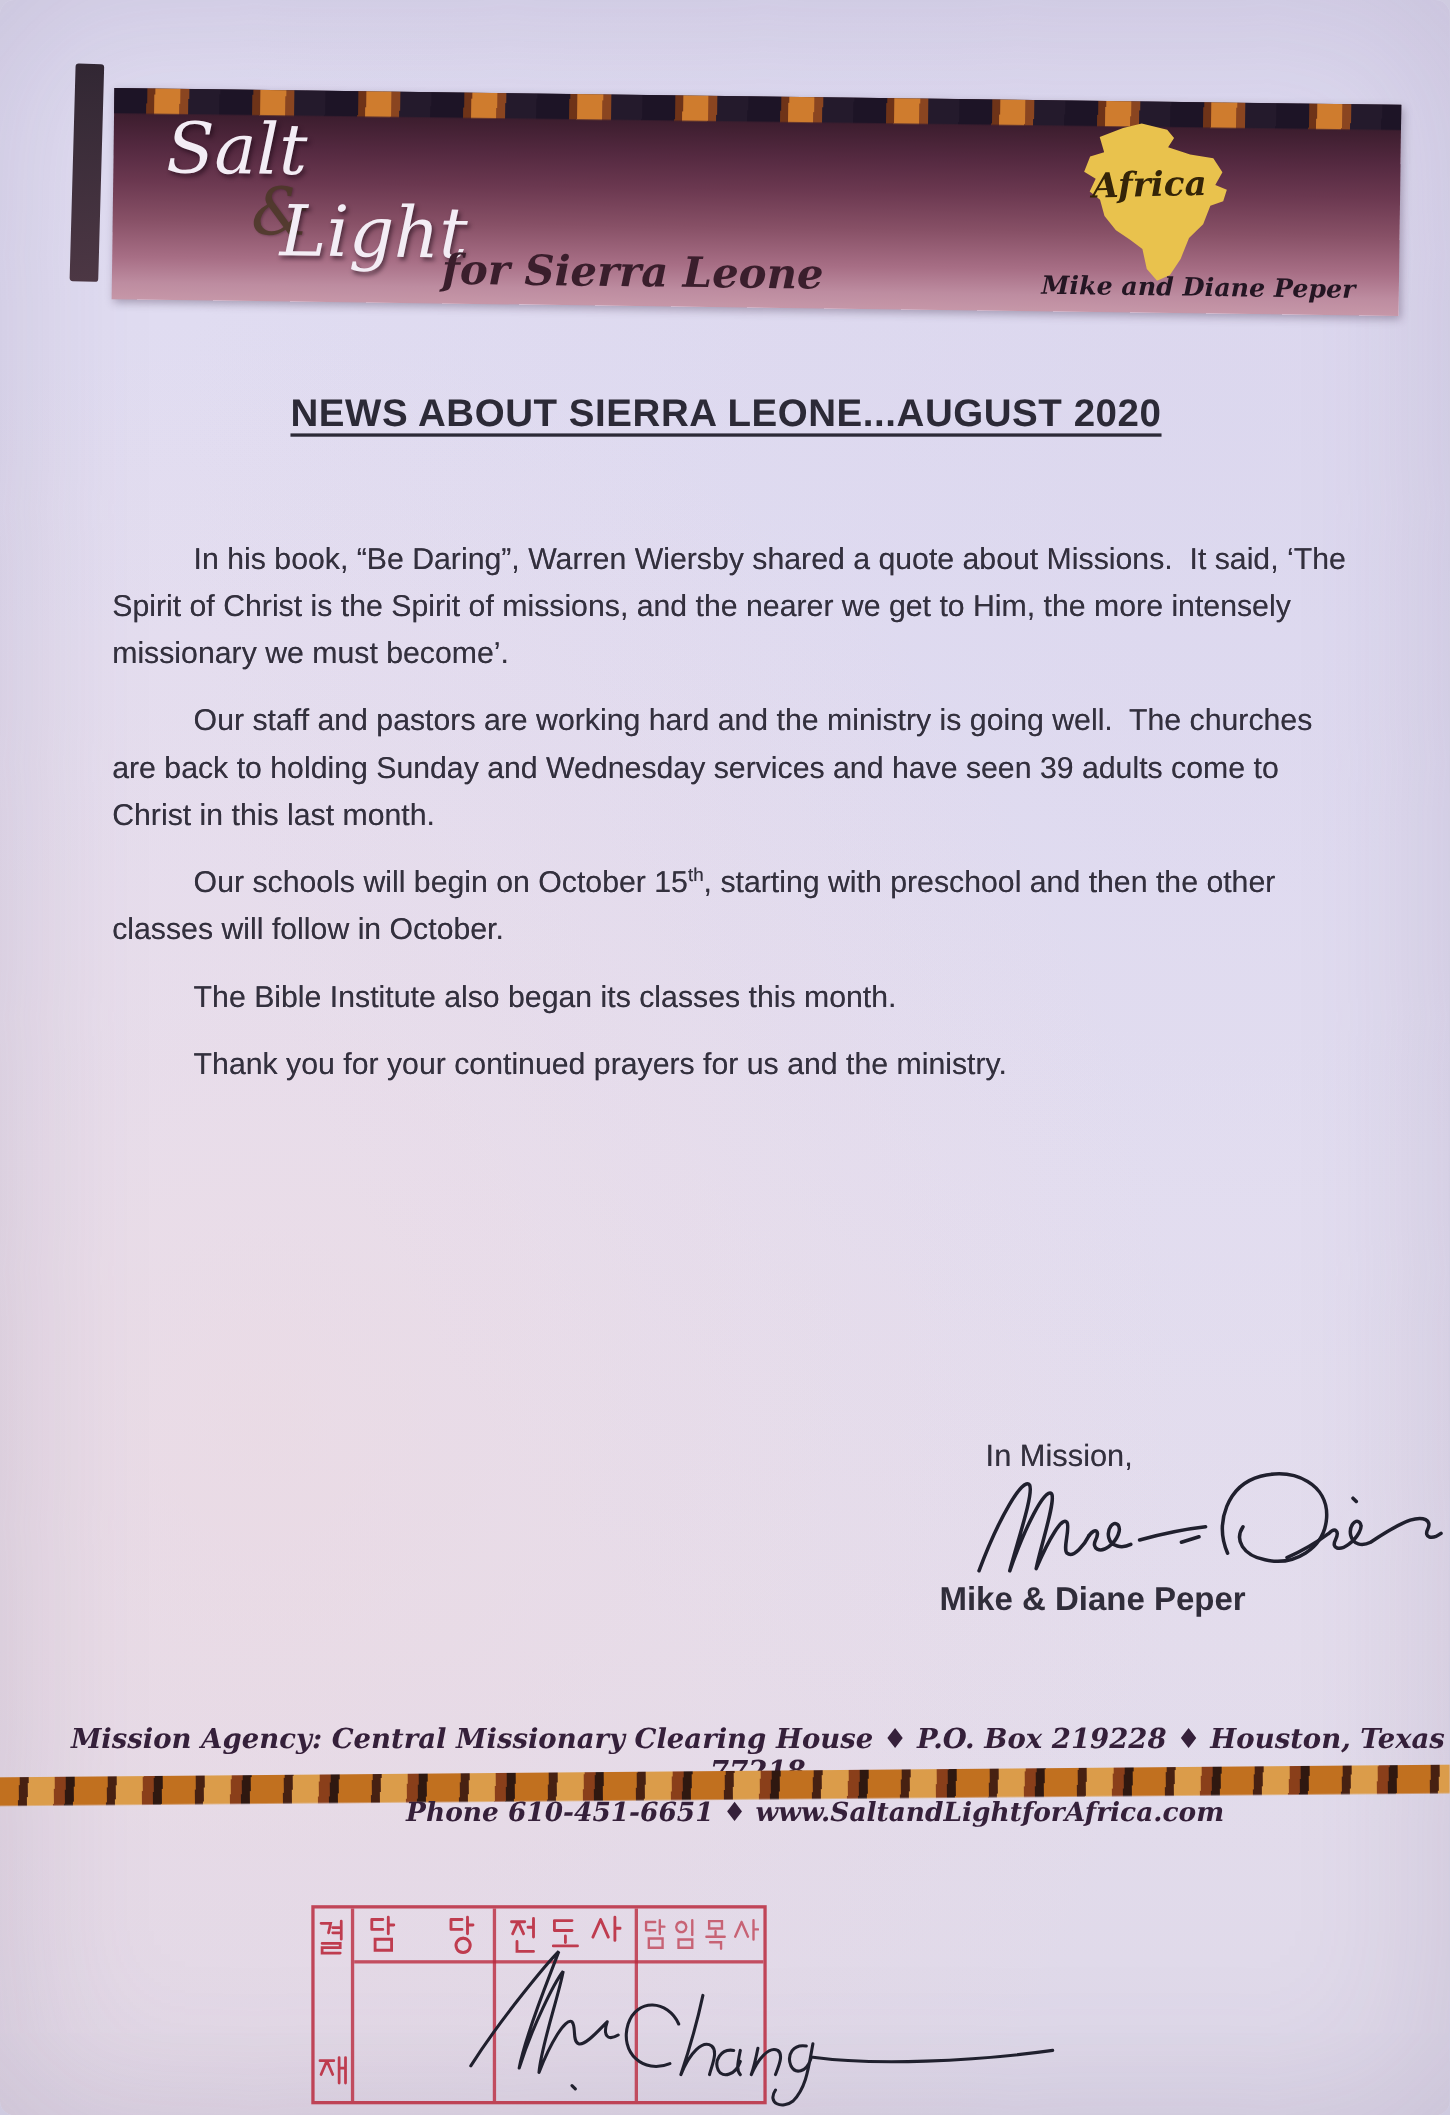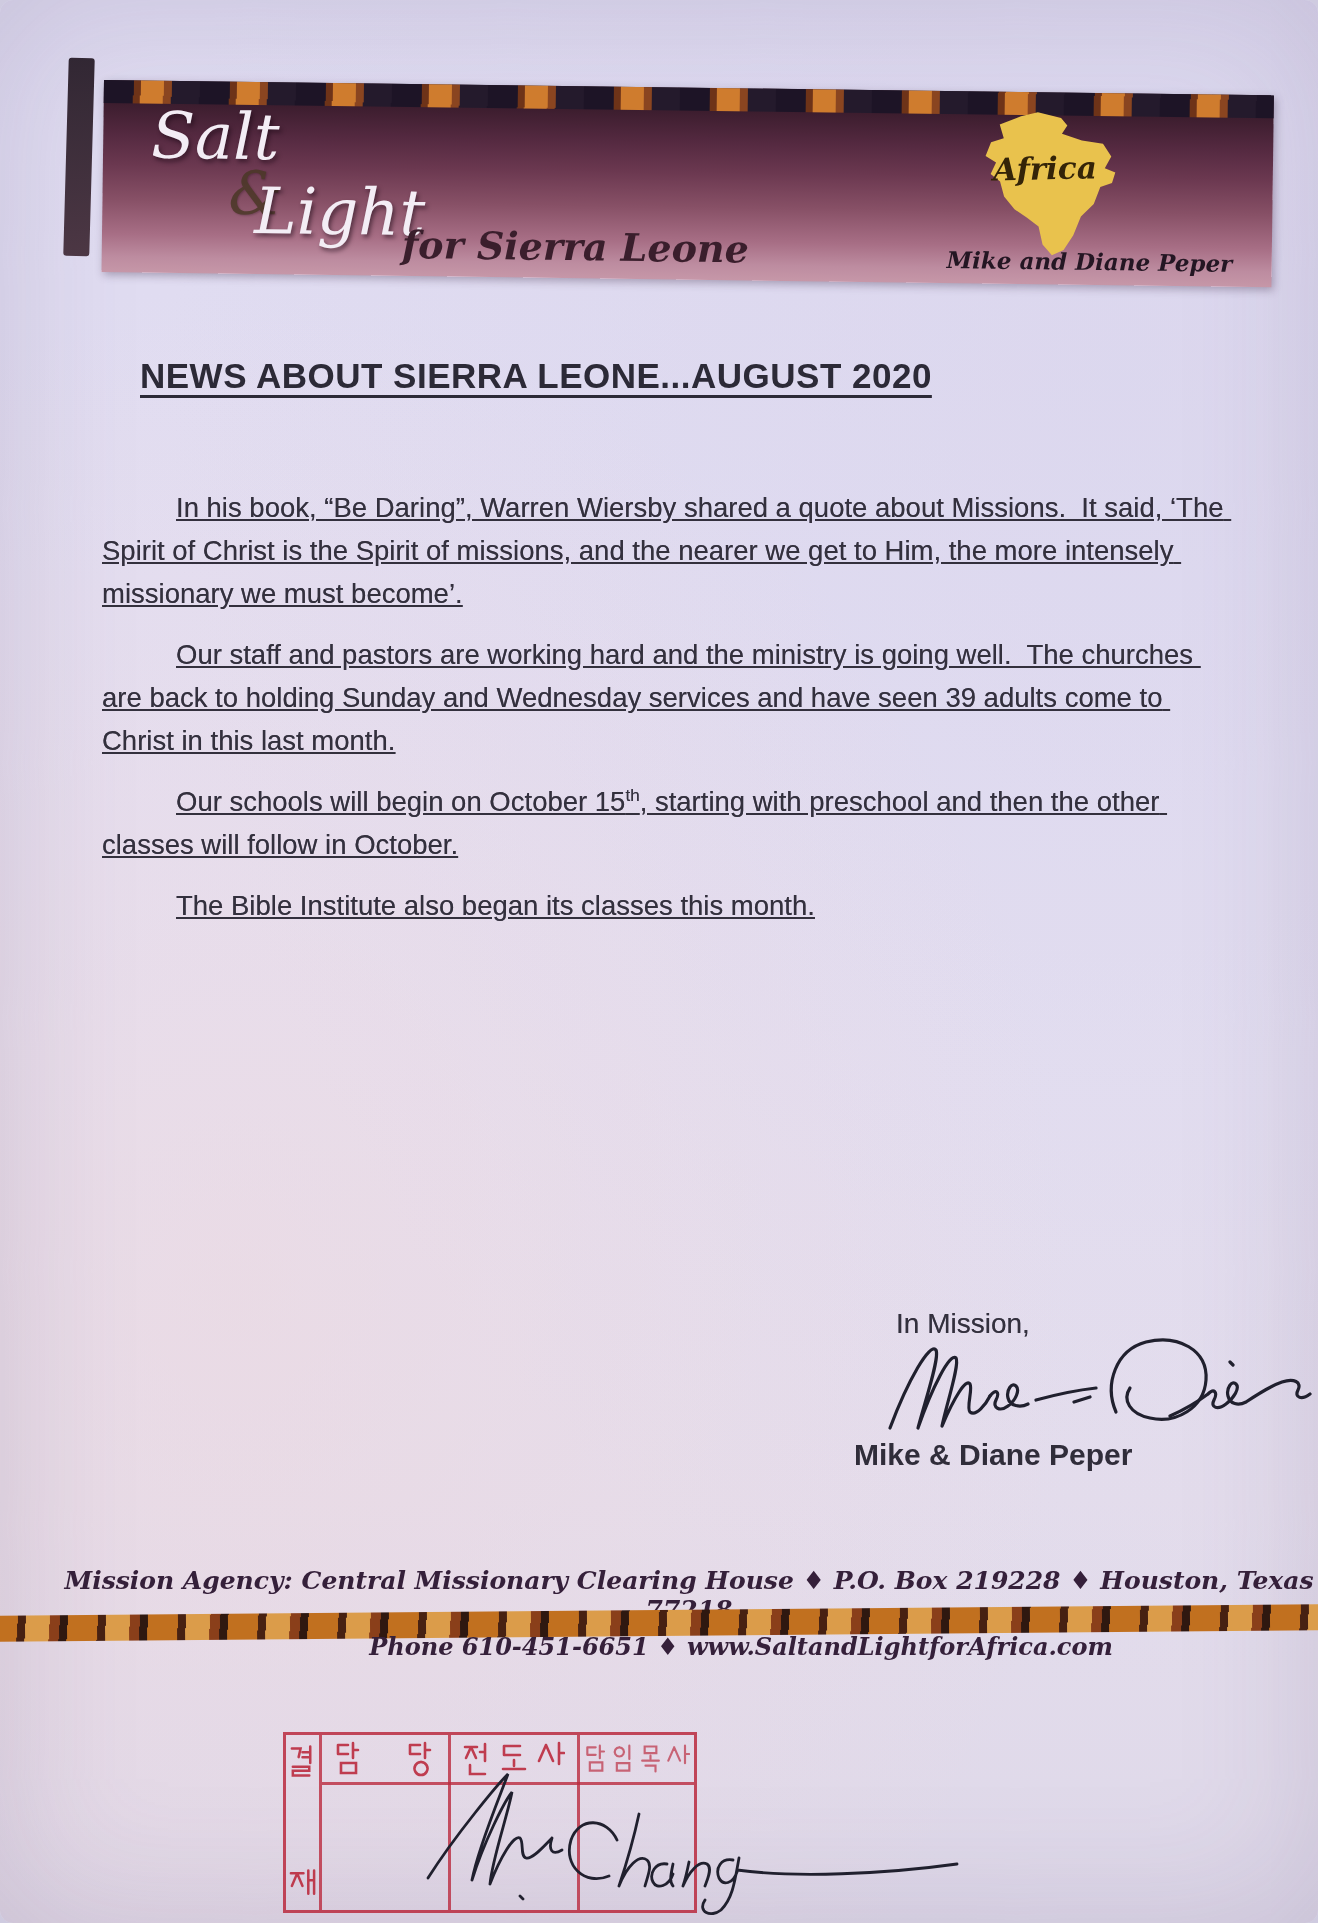--- a/index.html
+++ b/index.html
@@ -20,24 +20,24 @@
     filter:blur(0.6px);}
   .script{font-family:"DejaVu Serif", serif;font-style:italic;}
   .salt{position:absolute;left:48px;top:18px;font-size:64px;color:#f3edf5;text-shadow:2px 3px 4px rgba(25,8,20,0.55);}
   .amp{position:absolute;left:126px;top:76px;font-size:60px;color:#4a3726;opacity:.85;text-shadow:1px 1px 2px rgba(25,8,20,0.3);}
   .light{position:absolute;left:152px;top:92px;font-size:64px;color:#f3edf5;text-shadow:2px 3px 4px rgba(25,8,20,0.55);}
   .tagline{position:absolute;left:300px;top:138px;font-size:38px;color:#3a1e2c;font-weight:bold;}
   .africa-wrap{position:absolute;left:868px;top:18px;width:160px;height:150px;}
   .africa-label{position:absolute;left:22px;top:40px;font-size:31px;font-weight:bold;color:#342408;transform:rotate(-2deg);}
   .banner-names{position:absolute;left:845px;top:155px;font-size:23px;font-weight:bold;color:#241623;}
   
-  .title{position:absolute;left:140px;top:356px;width:1040px;font-size:35px;font-weight:bold;color:#2c2a37;letter-spacing:.5px;}
+  .title{position:absolute;left:140px;top:356px;width:1040px;text-align:center;font-size:35px;font-weight:bold;color:#2c2a37;letter-spacing:.5px;}
   .title span{text-decoration:underline;text-decoration-thickness:3px;text-underline-offset:7px;}
   .body{position:absolute;left:102px;top:486px;width:1126px;color:#33303d;font-size:27.5px;line-height:43px;text-shadow:0 0 .6px rgba(45,42,62,.65);}
-  .para{margin:0 0 18px 0;text-indent:74px;white-space:pre-wrap;text-decoration:underline;}
+  .para{margin:0 0 18px 0;text-indent:74px;white-space:pre-wrap;}
   .ss{font-size:.62em;vertical-align:super;line-height:0;}
   .salutation{position:absolute;left:896px;top:1308px;font-size:28px;color:#33303d;text-shadow:0 0 .6px rgba(45,42,62,.65);}
   .sig-main{position:absolute;left:878px;top:1324px;width:438px;height:122px;}
   .signer{position:absolute;left:854px;top:1438px;font-size:30px;font-weight:bold;color:#302d3a;}
   
   .mission-line{position:absolute;left:0;top:1566px;width:100%;text-align:center;transform:translateX(30px);
     font-family:"DejaVu Serif",serif;font-style:italic;font-weight:bold;font-size:25px;color:#35203a;}
   .kente-strip{position:absolute;left:-12px;top:1610px;width:1342px;height:26px;transform:rotate(-0.5deg);
     background:repeating-linear-gradient(94deg,#c1701f 0px 30px,#472112 30px 38px,#db9c4a 38px 62px,#8a3f1a 62px 72px,#2f1810 72px 80px);
     filter:blur(0.5px);}
@@ -82,20 +82,21 @@
     <div class="script banner-names">Mike and Diane Peper</div>
   </div>
 
   <div class="title"><span>NEWS ABOUT SIERRA LEONE...AUGUST 2020</span></div>
 
   <div class="body">
     <p class="para"><span>In his book, “Be Daring”, Warren Wiersby shared a quote about Missions.  It said, ‘The Spirit of Christ is the Spirit of missions, and the nearer we get to Him, the more intensely missionary we must become’.</span><sup class="ss"></sup><span></span></p>
     <p class="para"><span>Our staff and pastors are working hard and the ministry is going well.  The churches are back to holding Sunday and Wednesday services and have seen 39 adults come to Christ in this last month.</span><sup class="ss"></sup><span></span></p>
     <p class="para"><span>Our schools will begin on October 15</span><sup class="ss">th</sup><span>, starting with preschool and then the other classes will follow in October.</span></p>
     <p class="para"><span>The Bible Institute also began its classes this month.</span><sup class="ss"></sup><span></span></p>
+    <p class="para"><span>Thank you for your continued prayers for us and the ministry.</span><sup class="ss"></sup><span></span></p>
   </div>
 
   <div class="salutation">In Mission,</div>
   <svg class="sig-main" viewBox="0 0 438 122">
     <g class="ink" stroke-width="3.2">
       <path d="M12,104 C30,56 52,18 58,26 C62,34 46,80 40,104 M40,104 C54,64 72,28 78,34 C82,40 68,82 64,102 M64,102 C76,74 88,54 92,60 C95,65 88,84 92,88 C98,93 108,80 112,72"></path>
       <path d="M112,72 C118,64 122,68 118,76 C114,84 122,88 130,82 M130,82 C138,76 142,66 138,62 C134,58 128,66 130,74 C132,82 142,84 150,80 M158,76 C180,70 200,66 218,64 M196,78 l16,-5"></path>
       <path d="M238,88 C226,60 238,26 268,18 C300,10 330,26 328,56 C326,84 298,100 272,94 C252,90 244,76 252,64"></path>
       <path d="M292,92 C310,84 322,76 330,70 M330,70 C336,64 340,68 336,76 C332,84 340,86 348,80 M348,80 C356,74 362,64 358,60 C354,56 348,64 350,72 C352,80 360,82 368,78 M368,78 C380,70 392,62 404,58 C416,54 424,58 420,66 C416,74 424,76 432,70 M352,38 l3,3"></path>
     </g>

